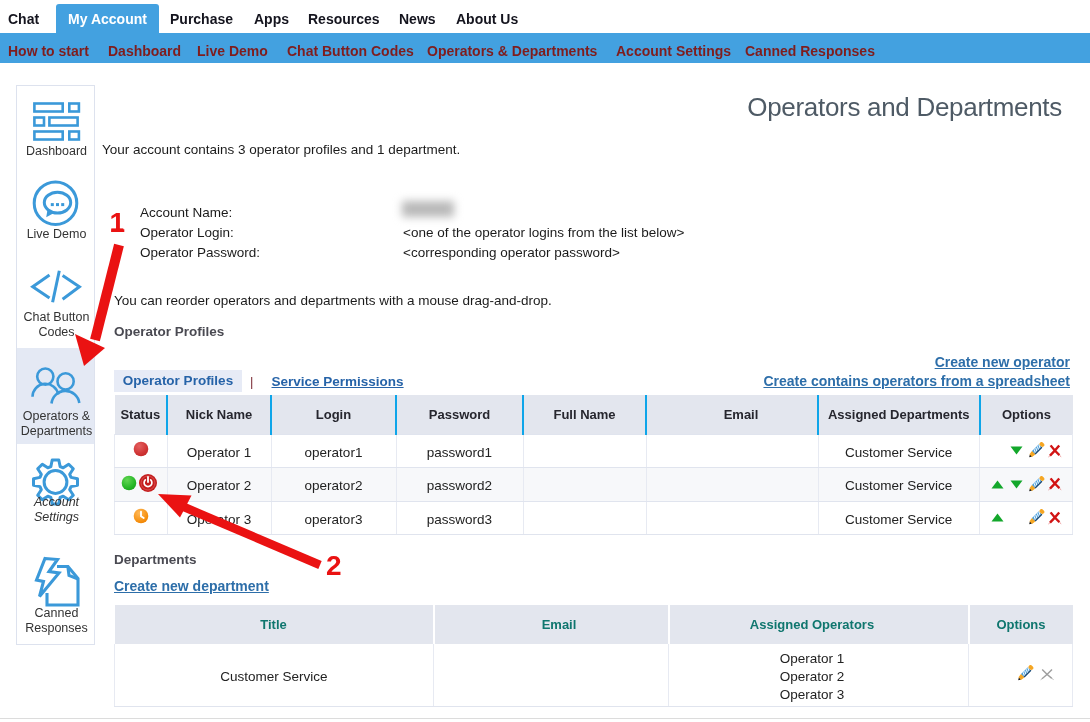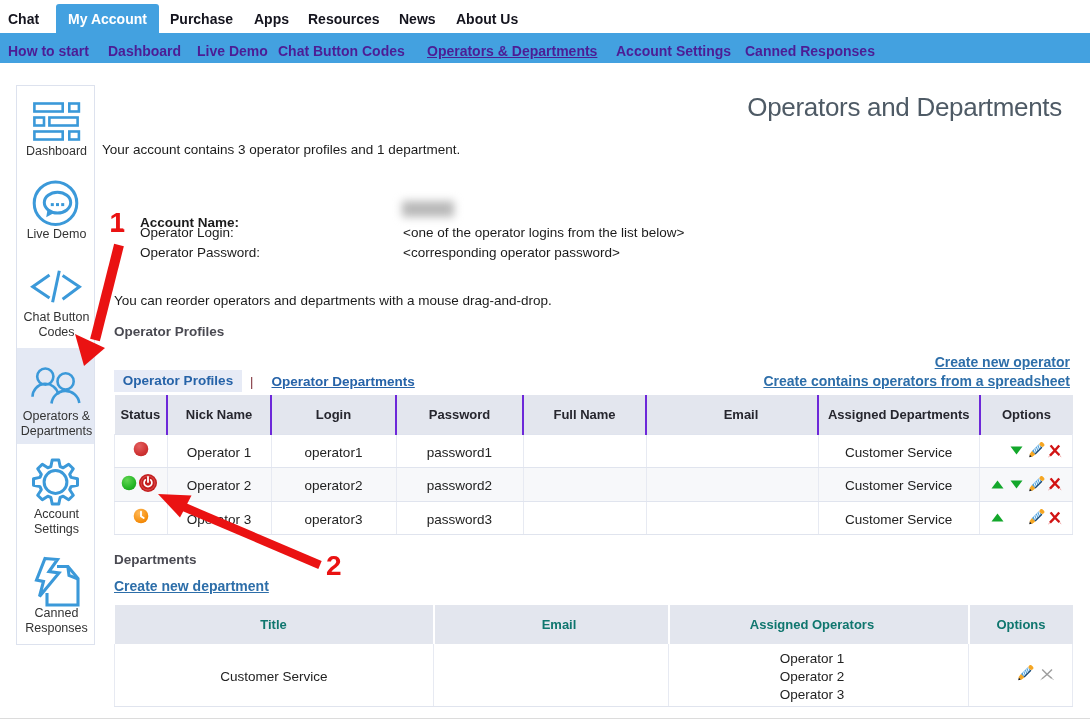--- a/index.html
+++ b/index.html
@@ -6,21 +6,21 @@
 html,body { background:#fff; }
 #page { position:relative; width:1090px; height:722px; overflow:hidden;
   font-family:"Liberation Sans", sans-serif; background:#fff; }
 
 
 #nav1 { position:absolute; left:0; top:0; width:1090px; height:33px; background:#fff; }
 #nav1 span { position:absolute; top:0; height:33px; line-height:38px; font-size:14px; font-weight:bold; color:#14141e; white-space:nowrap; }
 #tab-myacct { position:absolute; left:56px; top:4px; width:103px; height:29px; background:#43a1e0; border-radius:3px 3px 0 0; color:#fff; font-size:14px; font-weight:bold; text-align:center; line-height:30px; }
 
 #nav2 { position:absolute; left:0; top:33px; width:1090px; height:30px; background:#43a1e0; }
-#nav2 span { position:absolute; top:0; height:30px; line-height:36px; font-size:14px; font-weight:bold; color:#4c1d95; white-space:nowrap; }
+#nav2 span { position:absolute; top:0; height:30px; line-height:36px; font-size:14px; font-weight:bold; color:#7f1d1d; white-space:nowrap; }
 
 
 #sidebar { position:absolute; left:16px; top:85px; width:79px; height:560px; background:#fff; border:1px solid #dde2ee; }
 .sb-label { position:absolute; width:79px; left:0; text-align:center; font-size:12.5px; color:#333; line-height:15px; }
 #sb-active { position:absolute; left:0; top:262px; width:77px; height:96px; background:#e4e9f4; }
 .sb-ic { position:absolute; }
 
 
 h1 { position:absolute; left:106px; top:92px; width:956px; text-align:right; font-size:26px; font-weight:normal; color:#4e5a65; letter-spacing:-0.3px; }
 .txt { position:absolute; font-size:13.5px; color:#1b1b1b; white-space:nowrap; }
@@ -30,21 +30,21 @@
 #blur { position:absolute; left:402px; top:201px; width:52px; height:16px; background:#b9b9b9; filter:blur(4px); }
 
 
 #tabbg { position:absolute; left:114px; top:370px; width:128px; height:21.5px; background:#e7ebf6; }
 #tabtext { position:absolute; left:114px; top:370px; width:128px; height:21.5px; line-height:22px; text-align:center; font-size:13.5px; font-weight:bold; color:#2663a8; }
 #tabsep { position:absolute; left:250px; top:373.5px; font-size:13px; color:#7c2d36; }
 
 
 table { border-collapse:collapse; table-layout:fixed; }
 #optable { position:absolute; left:114px; top:395px; width:958px; }
-#optable th { background:#e3e6ee; font-size:13px; font-weight:bold; color:#26262e; border-right:2px solid #6d28d9; height:39px; text-align:center; vertical-align:middle; }
+#optable th { background:#e3e6ee; font-size:13px; font-weight:bold; color:#26262e; border-right:2px solid #0ea5e9; height:39px; text-align:center; vertical-align:middle; }
 #optable th:last-child { border-right:none; }
 #optable td { font-size:13.5px; color:#222; text-align:center; vertical-align:middle; height:33.5px; border-right:1px solid #e7eaf2; border-bottom:1px solid #e0e4ee; }
 #optable td.t { padding-top:3px; }
 #optable td:first-child { border-left:1px solid #e7eaf2; }
 #optable tr.alt td { background:#f7f8fa; }
 #optable tbody tr:first-child td { border-top:1px solid #e0e4ee; }
 
 #depttable { position:absolute; left:114px; top:605px; width:958px; }
 #depttable th { background:#e3e6ee; font-size:13px; font-weight:bold; color:#0f766e; border-right:2px solid #fff; height:39px; text-align:center; vertical-align:middle; }
 #depttable th:last-child { border-right:none; }
@@ -92,22 +92,22 @@
     <span style="left:254px;">Apps</span>
     <span style="left:308px;">Resources</span>
     <span style="left:399px;">News</span>
     <span style="left:456px;">About Us</span>
   </div>
   <div id="tab-myacct">My Account</div>
   <div id="nav2">
     <span style="left:8px;">How to start</span>
     <span style="left:108px;">Dashboard</span>
     <span style="left:197px;">Live Demo</span>
-    <span style="left:278px;">Chat Button Codes</span>
-    <span style="left:427px; text-decoration:underline;">Operators &amp; Departments</span>
+    <span style="left:287px;">Chat Button Codes</span>
+    <span style="left:427px; ">Operators &amp; Departments</span>
     <span style="left:616px;">Account Settings</span>
     <span style="left:745px;">Canned Responses</span>
   </div>
 
   <div id="sidebar">
     <div id="sb-active"></div>
     <svg class="sb-ic" style="left:13px; top:14px;" width="52" height="43" viewBox="0 0 52 43">
       <g fill="none" stroke="#3b99d9" stroke-width="2.6">
         <rect x="4.4" y="3.5" width="28.3" height="8"></rect>
           <rect x="39.3" y="3.5" width="9.6" height="8"></rect>
@@ -148,49 +148,49 @@
         <path d="M21.5,43.5 A14,14 0 0 1 49.3,43"></path>
       </g>
     </svg>
     <div class="sb-label" style="top:323px;">Operators &amp;<br>Departments</div>
     <svg class="sb-ic" style="left:15px; top:371.5px;" width="47" height="48" viewBox="0 0 47 48">
       <g fill="none" stroke="#3b99d9" stroke-width="3" stroke-linejoin="round">
         <path d="M28.1,8.5 L26.8,2.0 L20.2,2.0 L18.9,8.5 L15.8,9.8 L10.3,6.2 L5.7,10.8 L9.3,16.3 L8.0,19.4 L1.5,20.7 L1.5,27.3 L8.0,28.6 L9.3,31.7 L5.7,37.2 L10.3,41.8 L15.8,38.2 L18.9,39.5 L20.2,46.0 L26.8,46.0 L28.1,39.5 L31.2,38.2 L36.7,41.8 L41.3,37.2 L37.7,31.7 L39.0,28.6 L45.5,27.3 L45.5,20.7 L39.0,19.4 L37.7,16.3 L41.3,10.8 L36.7,6.2 L31.2,9.8 Z"></path>
         <circle cx="23.5" cy="24" r="11.4"></circle>
       </g>
     </svg>
-    <div class="sb-label" style="top:421px;">Account<br>Settings</div>
+    <div class="sb-label" style="top:409px;font-style:italic;">Account<br>Settings</div>
     <svg class="sb-ic" style="left:13px; top:464px;" width="50" height="58" viewBox="0 0 50 58">
       <g fill="none" stroke="#3b99d9" stroke-width="3.1" stroke-linejoin="miter">
         <path d="M15,8.5 L27.5,9.5 L19,21.5 L29,23 L9.5,46.5 L13.5,31.5 L6.5,30 Z"></path>
         <path d="M27,16.5 L38,16.5 L48,28.5 L48,55 L17,55 L17,43"></path>
         <path d="M38,17.5 L39,25.5 L47.5,28.8"></path>
       </g>
     </svg>
     <div class="sb-label" style="top:520px;">Canned<br>Responses</div>
   </div>
 
   <h1>Operators and Departments</h1>
   <div class="txt" style="left:102px; top:141.5px;">Your account contains 3 operator profiles and 1 department.</div>
-  <div class="txt" style="left:140px; top:215px;font-weight:bold;">Account Name:</div>
+  <div class="txt" style="left:140px; top:205px;">Account Name:</div>
   <div class="txt" style="left:140px; top:225px;">Operator Login:</div>
   <div class="txt" style="left:140px; top:245px;">Operator Password:</div>
   <div id="blur"></div>
   <div class="txt" style="left:403px; top:245px;">&lt;corresponding operator password&gt;</div>
   <div class="txt" style="left:403px; top:225px;">&lt;one of the operator logins from the list below&gt;</div>
   <div class="txt" style="left:114px; top:293px;">You can reorder operators and departments with a mouse drag-and-drop.</div>
   <div class="txt bold" style="left:114px; top:324px; color:#4a4a52;">Operator Profiles</div>
 
   <div class="blink" style="right:20px; top:354px; font-size:14px;">Create new operator</div>
   <div class="blink" style="right:20px; top:372.5px; font-size:14px;">Create contains operators from a spreadsheet</div>
 
   <div id="tabbg"></div>
   <div id="tabtext">Operator Profiles</div>
   <div id="tabsep">|</div>
-  <div class="blink" style="left:271.5px; top:373.5px; font-size:13.5px; color:#2663a8;">Operator Departments</div>
+  <div class="blink" style="left:271.5px; top:373.5px; font-size:13.5px; color:#2663a8;">Service Permissions</div>
 
   <table id="optable">
     <colgroup>
       <col style="width:52.5px">
         <col style="width:104px">
         <col style="width:125px">
         <col style="width:127px">
       <col style="width:123px">
         <col style="width:172px">
         <col style="width:161.5px">

